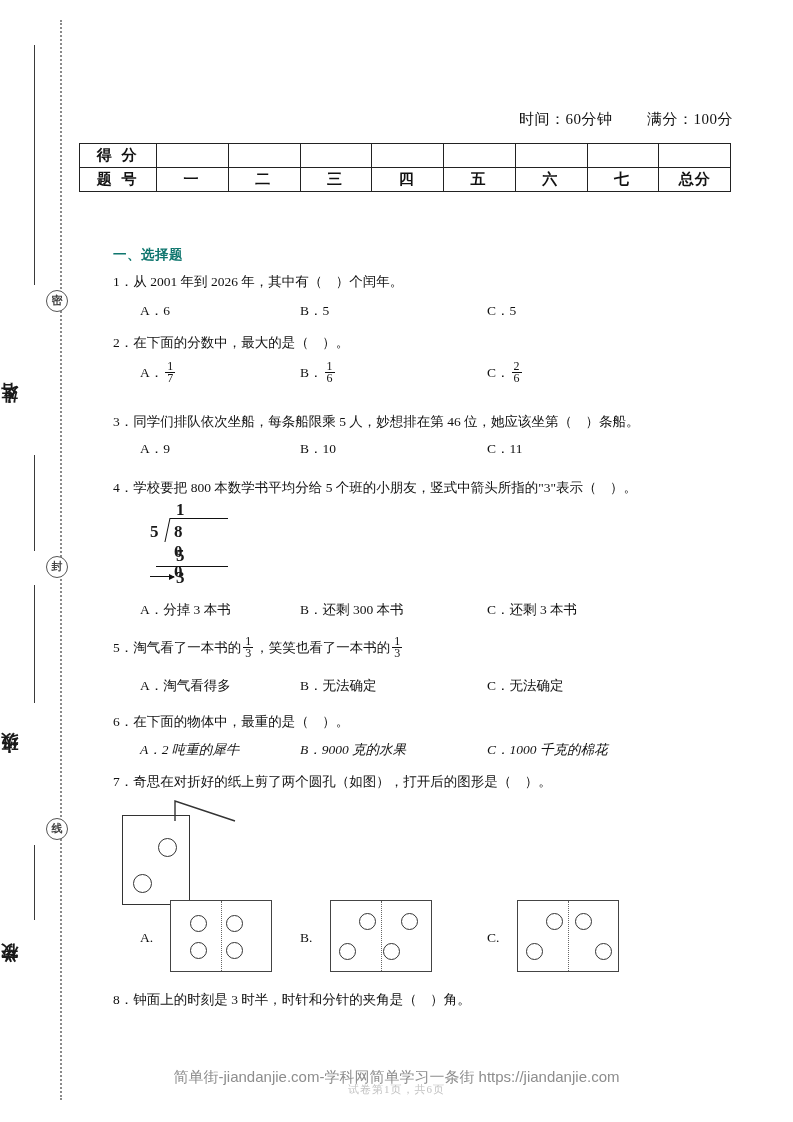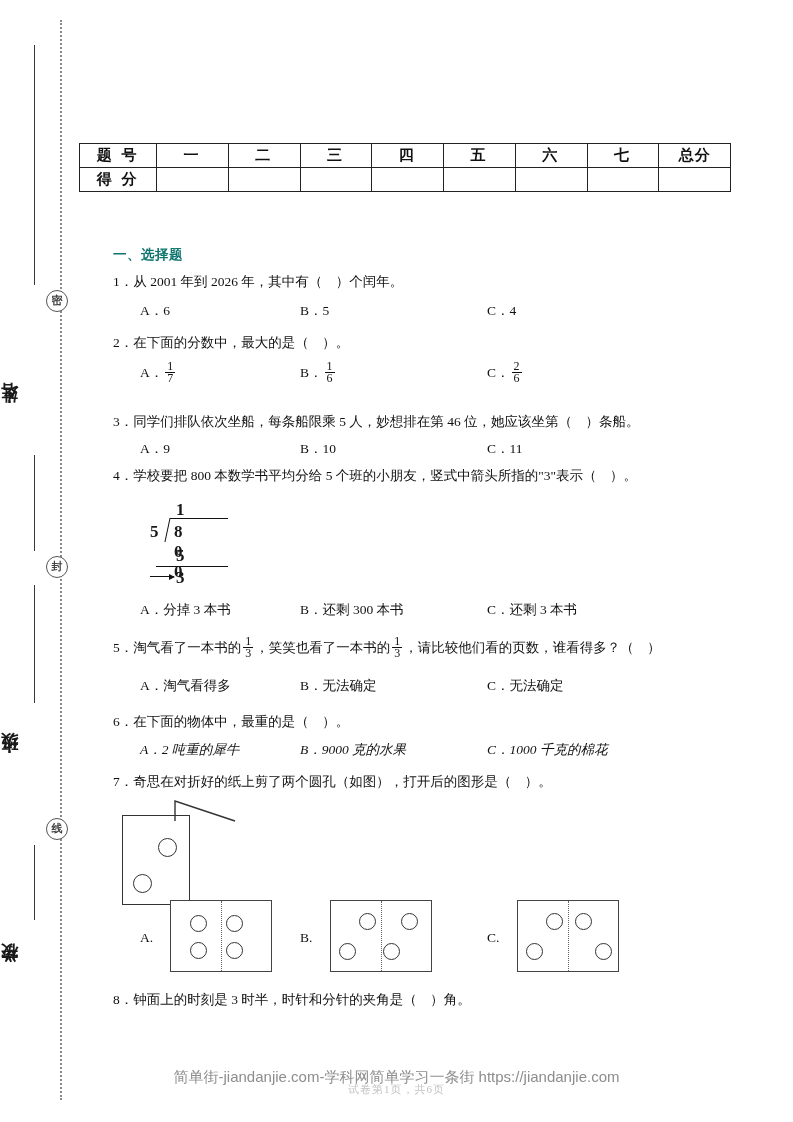--- a/index.html
+++ b/index.html
@@ -223,57 +223,62 @@
     <div class="seal-line" style="top:455px;height:96px;"></div>
     <div class="seal-line" style="top:585px;height:118px;"></div>
     <div class="seal-line" style="top:845px;height:75px;"></div>
 
     <div class="vlabel" style="top:350px;height:110px;">姓名：</div>
     <div class="vlabel" style="top:700px;height:110px;">班级：</div>
     <div class="vlabel" style="top:935px;height:80px;">学校</div>
   </div>
 
 
+  <div class="meta-line">
+    <span>时间：60分钟</span>
+    <span class="gap"></span>
+    <span>满分：100分</span>
+  </div>
 
   <table class="score-table">
     <tbody>
         <tr>
+      <td class="label">得 分</td>
+      <td></td>
+      <td></td>
+      <td></td>
+      <td></td>
+      <td></td>
+      <td></td>
+      <td></td>
+      <td></td>
+    </tr>
+    <tr>
       <td class="label">题 号</td>
       <td>一</td>
       <td>二</td>
       <td>三</td>
       <td>四</td>
       <td>五</td>
       <td>六</td>
       <td>七</td>
       <td class="total">总分</td>
     </tr>
-    <tr>
-      <td class="label">得 分</td>
-      <td></td>
-      <td></td>
-      <td></td>
-      <td></td>
-      <td></td>
-      <td></td>
-      <td></td>
-      <td></td>
-    </tr>
   </tbody>
     </table>
 
   <div class="content">
 
     <div class="sec-head" style="left:113px;top:246px;">一、选择题</div>
 
     <div class="q" style="left:113px;top:272px;">1．从 2001 年到 2026 年，其中有（　）个闰年。</div>
     <div class="opts" style="top:302px;">
       <span class="opt a">A．6</span>
       <span class="opt b">B．5</span>
-      <span class="opt c">C．4</span>
+      <span class="opt c">C．5</span>
     </div>
 
     <div class="q" style="left:113px;top:333px;">2．在下面的分数中，最大的是（　）。</div>
     <div class="opts" style="top:362px;height:30px;">
       <span class="opt a">
         <span>A．</span><span class="frac"><span class="num">1</span><span class="den">7</span></span>
       </span>
       <span class="opt b">
         <span>B．</span><span class="frac"><span class="num">1</span><span class="den">6</span></span>
       </span>
@@ -282,42 +287,42 @@
       </span>
     </div>
 
     <div class="q" style="left:113px;top:412px;">3．同学们排队依次坐船，每条船限乘 5 人，妙想排在第 46 位，她应该坐第（　）条船。</div>
     <div class="opts" style="top:440px;">
       <span class="opt a">A．9</span>
       <span class="opt b">B．10</span>
       <span class="opt c">C．11</span>
     </div>
 
-    <div class="q" style="left:113px;top:466px;">4．学校要把 800 本数学书平均分给 5 个班的小朋友，竖式中箭头所指的"3"表示（　）。</div>
+    <div class="q" style="left:113px;top:478px;">4．学校要把 800 本数学书平均分给 5 个班的小朋友，竖式中箭头所指的"3"表示（　）。</div>
 
     <div class="division">
       <span class="div-quot">1</span>
       <span class="div-divisor">5</span>
       <span class="div-bracket"></span>
       <span class="div-vin"></span>
       <span class="div-dividend">8 0 0</span>
       <span class="div-sub">5</span>
       <span class="div-rule"></span>
       <span class="div-arrow"></span>
       <span class="div-rem">3</span>
     </div>
 
     <div class="opts" style="top:601px;">
       <span class="opt a">A．分掉 3 本书</span>
       <span class="opt b">B．还剩 300 本书</span>
       <span class="opt c">C．还剩 3 本书</span>
     </div>
 
     <div class="q" style="left:113px;top:637px;">
-      <span>5．淘气看了一本书的</span><span class="frac"><span class="num">1</span><span class="den">3</span></span><span>，笑笑也看了一本书的</span><span class="frac"><span class="num">1</span><span class="den">3</span></span><span>，请比较他们看的页数，谁看得多？（　）</span>
+      <span>5．淘气看了一本书的</span><span class="frac"><span class="num">1</span><span class="den">3</span></span><span>，笑笑也看了一本书的</span><span class="frac"><span class="num">1</span><span class="den">3</span></span>
     </div>
     <div class="opts" style="top:677px;">
       <span class="opt a">A．淘气看得多</span>
       <span class="opt b">B．无法确定</span>
       <span class="opt c">C．无法确定</span>
     </div>
 
     <div class="q" style="left:113px;top:712px;">6．在下面的物体中，最重的是（　）。</div>
     <div class="opts" style="top:741px;font-style:italic;">
       <span class="opt a">A．2 吨重的犀牛</span>

